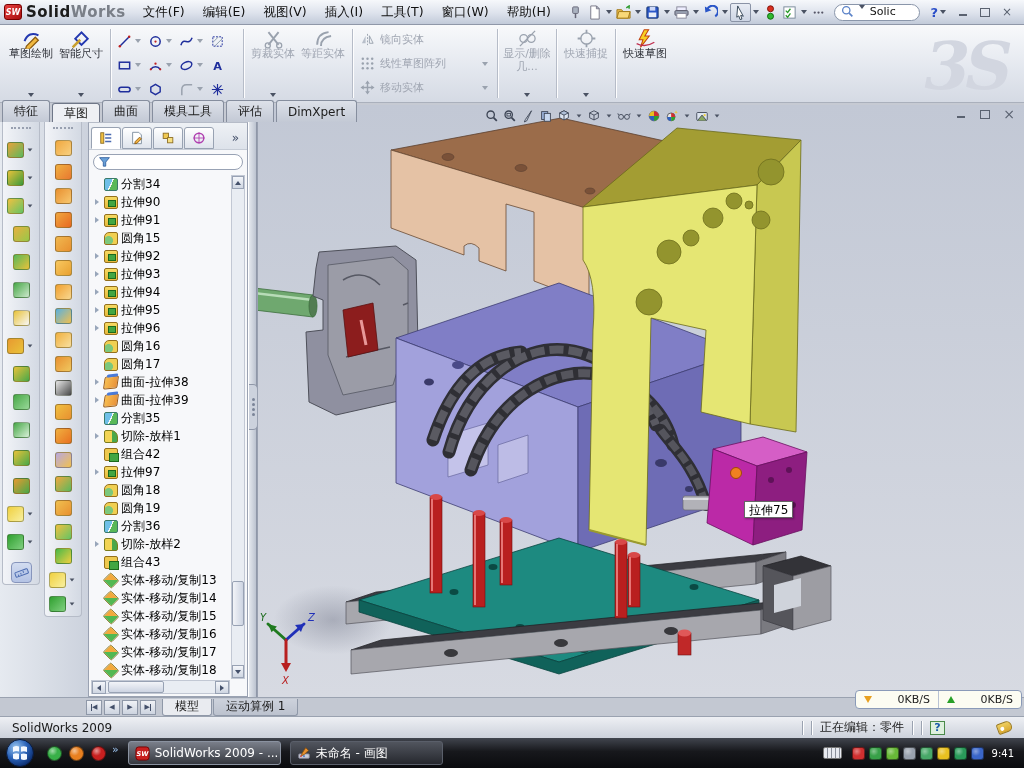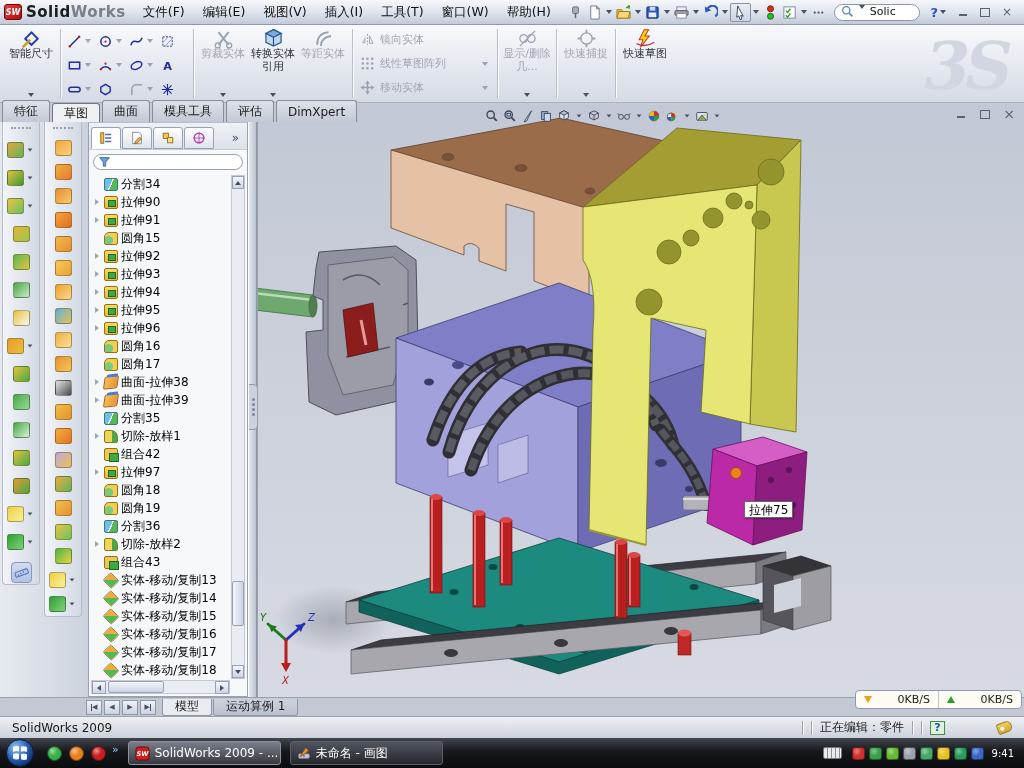--- a/index.html
+++ b/index.html
@@ -240,20 +240,30 @@
       <span class="wb">×</span>
     </div>
   </div>
 
   <div class="ribbon" id="ribbon">
     <span class="watermark">3S</span>
   <div class="rrow">
         <div class="rbig">
           <span class="ric">
             <svg width="15" height="15" viewBox="0 0 16 16">
+              <path d="M2.5,10 Q6,2 13.5,5.5" fill="none" stroke="#2438b0" stroke-width="1.6"></path>
+              <path d="M4,14 l7,-7 2.4,2.4 -7,7 -3.4,1 z" fill="#f0b840" stroke="#8a5a10"></path>
+            </svg>
+          </span>
+          <span class="rlabel">草图绘制</span>
+          <span class="caret"></span>
+        </div>
+        <div class="rbig">
+          <span class="ric">
+            <svg width="15" height="15" viewBox="0 0 16 16">
               <rect x="4.6" y="4.6" width="7" height="7" transform="rotate(45 8 8)" fill="none" stroke="#2438b0" stroke-width="1.5"></rect>
               <line x1="1" y1="15" x2="7" y2="9" stroke="#c8a030" stroke-width="2"></line>
             </svg>
           </span>
           <span class="rlabel">智能尺寸</span>
           <span class="caret"></span>
         </div>
         <span class="vsep"></span>
         <div class="rgrid">
           <span class="gcell">
@@ -335,31 +345,20 @@
         <span class="vsep"></span>
         <div class="rbig dis">
           <span class="ric">
             <svg width="15" height="15" viewBox="0 0 16 16">
               <path d="M4,3 L12,13 M12,3 L4,13" stroke="#9aa2ae" stroke-width="1.5"></path>
               <circle cx="3.5" cy="13.5" r="2" fill="none" stroke="#9aa2ae"></circle>
               <circle cx="12.5" cy="13.5" r="2" fill="none" stroke="#9aa2ae"></circle>
             </svg>
           </span>
           <span class="rlabel">剪裁实体</span>
-          <span class="caret"></span>
-        </div>
-        <div class="rbig">
-          <span class="ric">
-            <svg width="15" height="15" viewBox="0 0 16 16">
-              <path d="M8,1 L14,4 L14,11 L8,14 L2,11 L2,4 Z" fill="#bcd8f4" stroke="#345a8a"></path>
-              <path d="M8,1 L14,4 L8,7 L2,4 Z" fill="#78aadc" stroke="#345a8a"></path>
-              <path d="M8,7 V14" stroke="#345a8a"></path>
-            </svg>
-          </span>
-          <span class="rlabel">转换实体引用</span>
           <span class="caret"></span>
         </div>
         <div class="rbig dis">
           <span class="ric">
             <svg width="15" height="15" viewBox="0 0 16 16">
               <path d="M3,13 Q3,4 12,3 M6,14 Q6,7 14,6" fill="none" stroke="#9aa2ae" stroke-width="1.5"></path>
             </svg>
           </span>
           <span class="rlabel">等距实体</span>
         </div>

